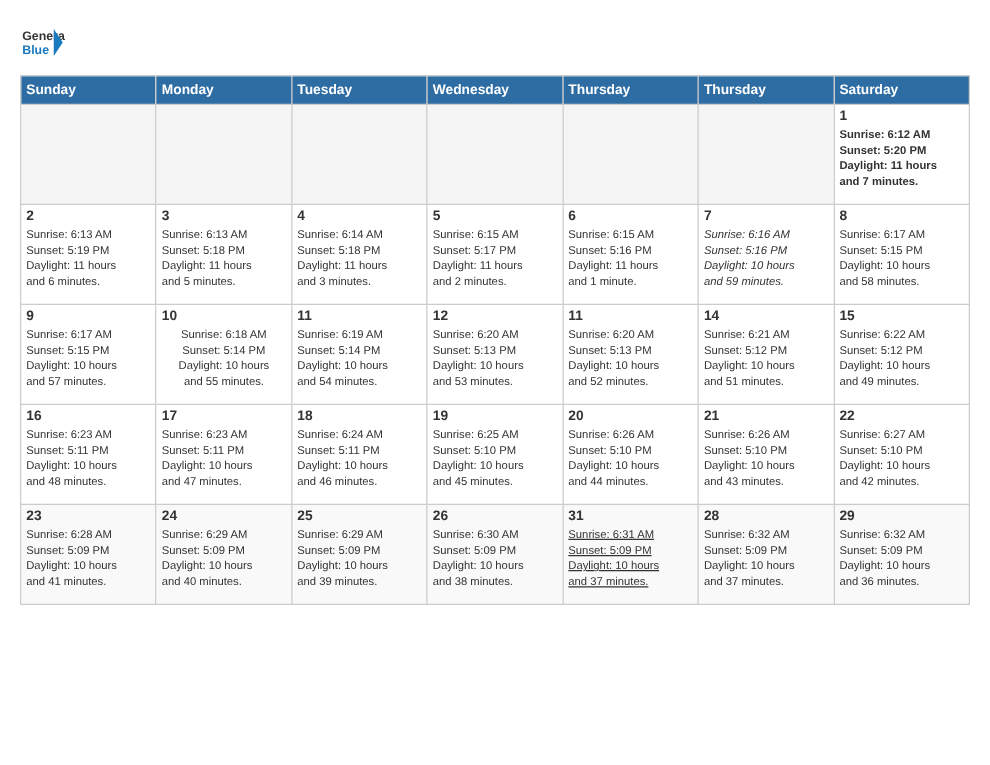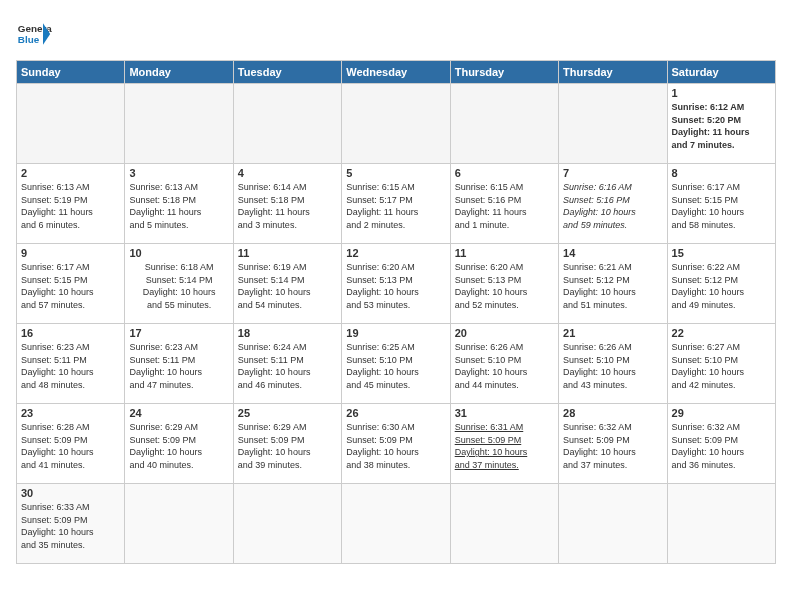--- a/index.html
+++ b/index.html
@@ -319,29 +319,14 @@
 and 37 minutes.</div>
         </td>
         <td>
           <div class="day-number">29</div>
           <div class="day-info" style="white-space: pre-line;">Sunrise: 6:32 AM
 Sunset: 5:09 PM
 Daylight: 10 hours
 and 36 minutes.</div>
         </td>
       </tr>
-      <tr>
-        <td>
-          <div class="day-number">30</div>
-          <div class="day-info" style="white-space: pre-line;">Sunrise: 6:33 AM
-Sunset: 5:09 PM
-Daylight: 10 hours
-and 35 minutes.</div>
-        </td>
-        <td class="empty"></td>
-        <td class="empty"></td>
-        <td class="empty"></td>
-        <td class="empty"></td>
-        <td class="empty"></td>
-        <td class="empty"></td>
-      </tr>
     </tbody>
 </table>
 
 </body></html>

